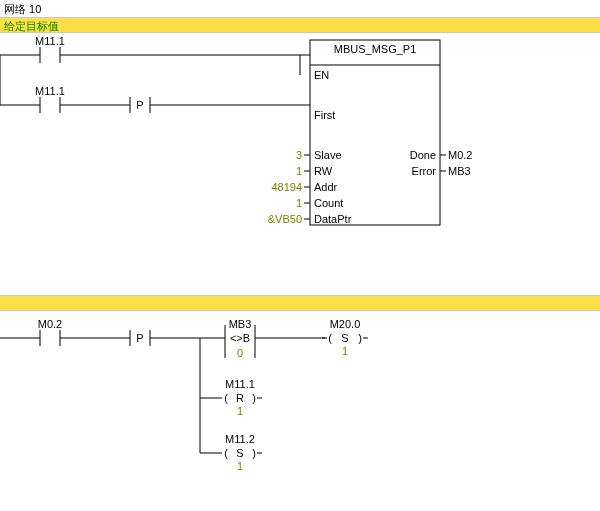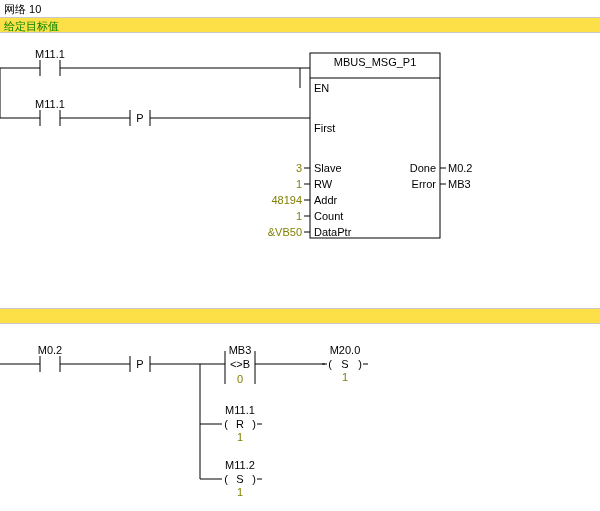--- a/index.html
+++ b/index.html
@@ -26,21 +26,21 @@
     height: 16px;
     line-height: 16px;
     padding-left: 4px;
     color: #008000;
     font-size: 11px;
     box-sizing: border-box;
     white-space: pre;
   }
   .rung-area {
     position: relative;
-    padding-top: 15px;
+    padding-top: 2px;
   }
   svg { display:block; }
   .wire { stroke:#000; stroke-width:1; fill:none; }
   .devbox { stroke:#000; stroke-width:1; fill:#fff; }
   .txt { font-family: Tahoma, Arial, sans-serif; font-size:11px; }
   .lab { fill:#000; }
   .val { fill:#808000; } 
   .in-pin { text-anchor:start; }
   .out-pin { text-anchor:end; }
 </style>

